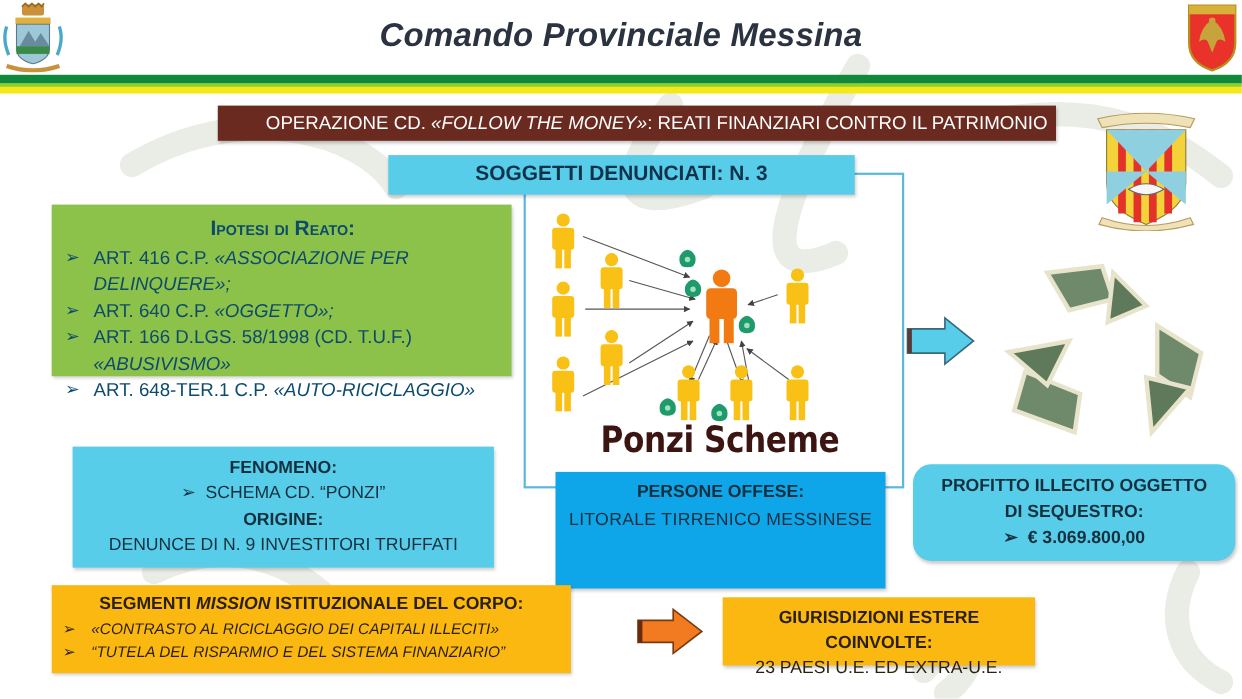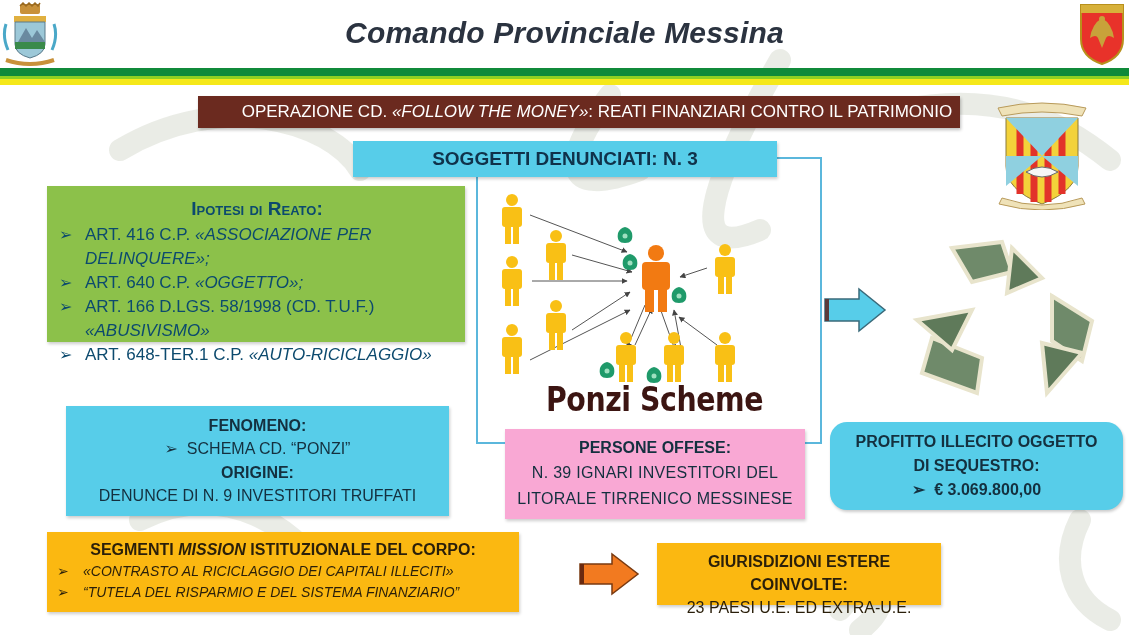--- a/index.html
+++ b/index.html
@@ -38,21 +38,21 @@
   .ipotesi ul { list-style: none; }
   .ipotesi li { display: flex; font-size: 17px; line-height: 24px; }
   .ipotesi li .bul { width: 26px; flex: none; font-size: 16px; }
   .ipotesi li i { font-style: italic; }
 
   .fenomeno { left: 66px; top: 406px; width: 383px; height: 110px; background: #57cde9; color: #14303f;
               font-family: "Liberation Sans", sans-serif; text-align: center; padding-top: 8px; box-shadow: 1px 2px 3px rgba(0,0,0,0.2); }
   .fenomeno .b { font-weight: bold; font-size: 16px; line-height: 23px; }
   .fenomeno .n { font-size: 16px; line-height: 24px; }
 
-  .persone { left: 505px; top: 429px; width: 300px; height: 90px; background: #f9a8d4; color: #14303f;
+  .persone { left: 505px; top: 429px; width: 300px; height: 106px; background: #0ea5e9; color: #14303f;
              font-family: "Liberation Sans", sans-serif; text-align: center; padding-top: 7px; box-shadow: 1px 2px 3px rgba(0,0,0,0.2); }
   .persone .b { font-weight: bold; font-size: 16px; line-height: 24px; }
   .persone .n { font-size: 16px; line-height: 26px; letter-spacing: 0.3px; }
 
   .profitto { left: 830px; top: 422px; width: 293px; height: 88px; background: #57cde9; color: #14303f;
               font-family: "Liberation Sans", sans-serif; text-align: center; font-weight: bold; font-size: 16px; line-height: 24px;
               padding-top: 8px; box-shadow: 1px 2px 3px rgba(0,0,0,0.2); border-radius: 17px; }
 
   .segmenti { left: 47px; top: 532px; width: 472px; height: 80px; background: #fbb811; color: #2a1f0a;
               font-family: "Liberation Sans", sans-serif; padding: 7px 10px 0 10px; box-shadow: 1px 2px 3px rgba(0,0,0,0.2); }
@@ -225,21 +225,20 @@
 
 <div class="box fenomeno">
   <div class="b">FENOMENO:</div>
   <div class="n"><span>➢</span>&nbsp;&nbsp;<span>SCHEMA CD. “PONZI”</span></div>
   <div class="b">ORIGINE:</div>
   <div class="n">DENUNCE DI N. 9 INVESTITORI TRUFFATI</div>
 </div>
 
 <div class="box persone">
   <div class="b">PERSONE OFFESE:</div>
-  <div class="n">N. 39 IGNARI INVESTITORI DEL</div>
   <div class="n">LITORALE TIRRENICO MESSINESE</div>
 </div>
 
 <div class="box profitto">
   <div>PROFITTO ILLECITO OGGETTO</div>
   <div>DI SEQUESTRO:</div>
   <div><span>➢</span>&nbsp;&nbsp;<span>€ 3.069.800,00</span></div>
 </div>
 
 <div class="box segmenti">

